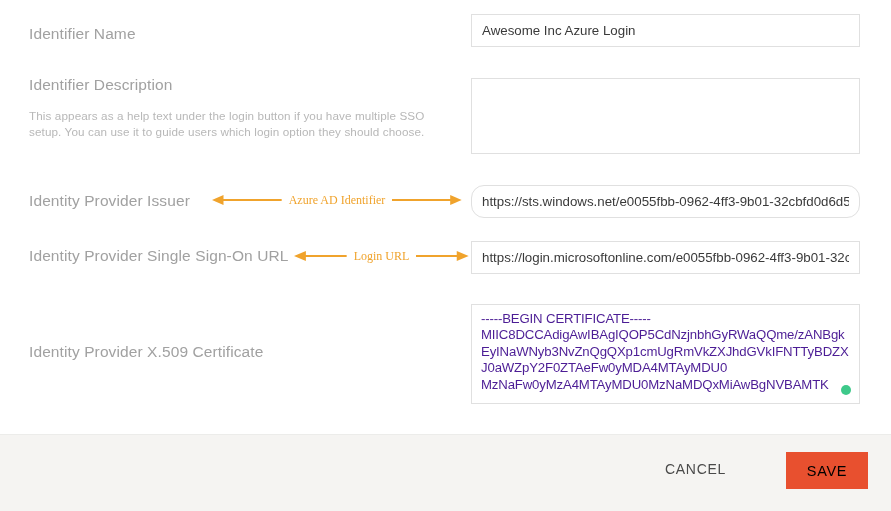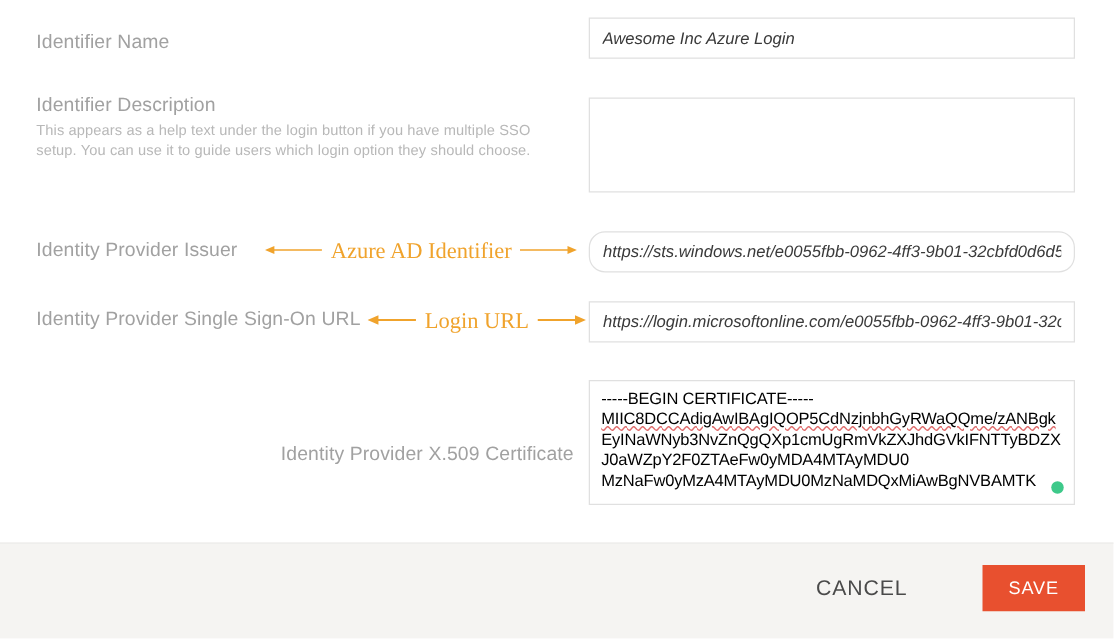--- a/index.html
+++ b/index.html
@@ -35,37 +35,36 @@
     font-size: 15.5px;
     font-weight: 400;
     letter-spacing: .1px;
     line-height: 1.25;
   }
   .label-main { color: #a1a1a1; font-size: 15.5px; white-space: nowrap; }
   .help-text {
     color: #b8b8b8;
     font-size: 11.7px;
     line-height: 1.33;
-    margin-top: 3px;
+    margin-top: 14px;
     width: 408px;
   }
 
   
   .field {
     position: absolute;
     left: 471px;
     width: 389px;
     background: #ffffff;
     border: 1px solid #e0e0e0;
     color: #3a3a3a;
     font-family: "Liberation Sans", sans-serif;
     font-size: 13.3px;
     padding: 4px 10px;
     outline: none;
-    font-style: italic;
   }
   input.field {
     height: 33px;
     line-height: 33px;
     white-space: nowrap;
     overflow: hidden;
     text-overflow: clip;
   }
 
   .textarea-empty {
@@ -87,26 +86,25 @@
     height: 100px;
     border: 1px solid #e0e0e0;
     background: #ffffff;
     overflow: hidden;
     padding: 6px 9px 0 9px;
   }
   .cert-line {
     font-family: "Liberation Sans", sans-serif;
     font-size: 13.2px;
     line-height: 16.4px;
-    color: #000000;
+    color: #4c1d95;
     white-space: nowrap;
     letter-spacing: -0.15px;
   }
   .misspelled {
-    text-decoration: underline;
     text-decoration-style: wavy;
     text-decoration-color: #e06c6c;
     text-decoration-thickness: 1px;
     text-underline-offset: 1px;
   }
   .green-dot {
     position: absolute;
     left: 841px;
     top: 385px;
     width: 10px;
@@ -120,21 +118,21 @@
     position: absolute;
     display: flex;
     align-items: center;
     color: #eea02a;
     font-family: "Liberation Serif", serif;
     pointer-events: none;
   }
   .annot-text {
     color: #f0a32c;
     font-family: "Liberation Serif", serif;
-    font-size: 18px;
+    font-size: 12px;
     font-weight: 400;
     white-space: nowrap;
     padding: 0 7px;
   }
   .arr { display: block; }
 
   
   .footer {
     position: absolute;
     left: 0;
@@ -145,34 +143,34 @@
     border-top: 1px solid #ececea;
   }
   .cancel-btn {
     position: absolute;
     right: 159px;
     top: 457px;
     background: none;
     border: none;
     color: #4a4a4a;
     font-family: "Liberation Sans", sans-serif;
-    font-size: 17px;
+    font-size: 14px;
     letter-spacing: .7px;
     cursor: pointer;
     padding: 4px 6px;
   }
   .save-btn {
     position: absolute;
     left: 786px;
     top: 452px;
     width: 82px;
     height: 37px;
     background: #e8502f;
     border: none;
-    color: #ffffff;
+    color: #000000;
     font-family: "Liberation Sans", sans-serif;
     font-size: 14.5px;
     letter-spacing: .7px;
     cursor: pointer;
   }
 </style>
 </head>
 <body>
 
 <div id="page">
@@ -219,21 +217,21 @@
       </svg>
       <span class="annot-text">Login URL</span>
       <svg class="arr" width="62" height="16" viewBox="0 0 62 16">
         <line x1="0" y1="8" x2="50" y2="8" stroke="#f0a32c" stroke-width="2.4"></line>
         <polygon points="62,8 48,2 48,14" fill="#f0a32c"></polygon>
       </svg>
     </div>
 
     <input class="field" style="top: 241px;" type="text" value="https://login.microsoftonline.com/e0055fbb-0962-4ff3-9b01-32c">
 
-    <div class="label-col" style="top:354px;text-align:right;">
+    <div class="label-col" style="top:342px;">
       <div class="label-main">Identity Provider X.509 Certificate</div>
     </div>
 
     <div class="cert-box">
       <div class="cert-line">-----BEGIN CERTIFICATE-----</div>
       <div class="cert-line misspelled">MIIC8DCCAdigAwIBAgIQOP5CdNzjnbhGyRWaQQme/zANBgk</div>
       <div class="cert-line">EyINaWNyb3NvZnQgQXp1cmUgRmVkZXJhdGVkIFNTTyBDZX</div>
       <div class="cert-line">J0aWZpY2F0ZTAeFw0yMDA4MTAyMDU0</div>
       <div class="cert-line">MzNaFw0yMzA4MTAyMDU0MzNaMDQxMiAwBgNVBAMTK</div>
     </div>

